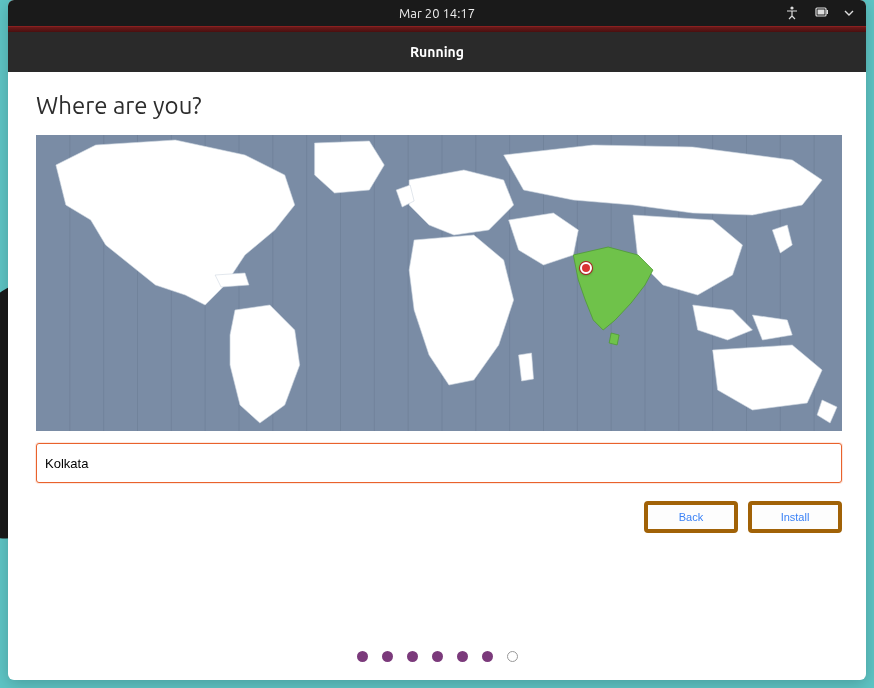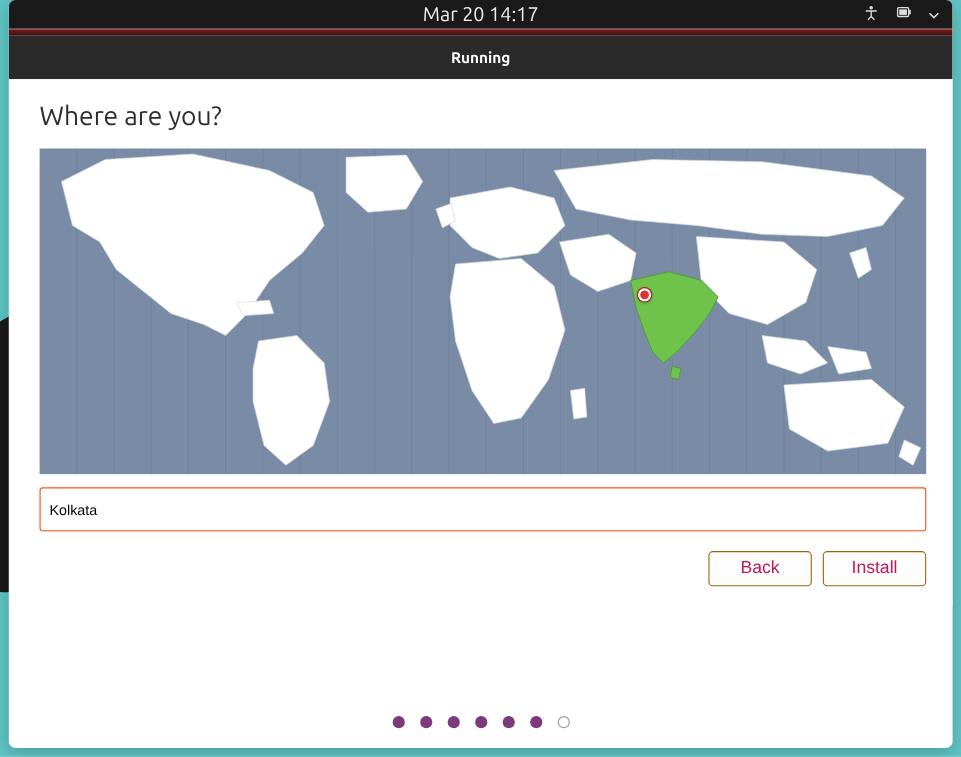--- a/index.html
+++ b/index.html
@@ -44,21 +44,21 @@
       font-size: 13px;
       pointer-events: none;
     }
     .ubuntu-topbar {
       height: 26px;
       background: #1a1a1a;
       color: #eee;
       display: flex;
       align-items: center;
       justify-content: center;
-      font-size: 18px;
+      font-size: 13px;
       position: relative;
     }
     .topbar-right {
       position: absolute;
       right: 12px;
       display: flex;
       align-items: center;
       gap: 14px;
     }
     .accent-bar {
@@ -108,24 +108,24 @@
     .button-row {
       display: flex;
       justify-content: flex-end;
       gap: 10px;
       margin-top: 18px;
     }
     .btn {
       min-width: 94px;
       height: 32px;
       background: #fdfdfd;
-      border: 1px solid #a16207;
+      border: 4px solid #a16207;
       border-radius: 4px;
-      font-size: 16px;
-      color: #be185d;
+      font-size: 11px;
+      color: #3b82f6;
       cursor: pointer;
     }
     .pager {
       position: absolute;
       bottom: 18px;
       left: 0; right: 0;
       display: flex;
       justify-content: center;
       gap: 14px;
     }

